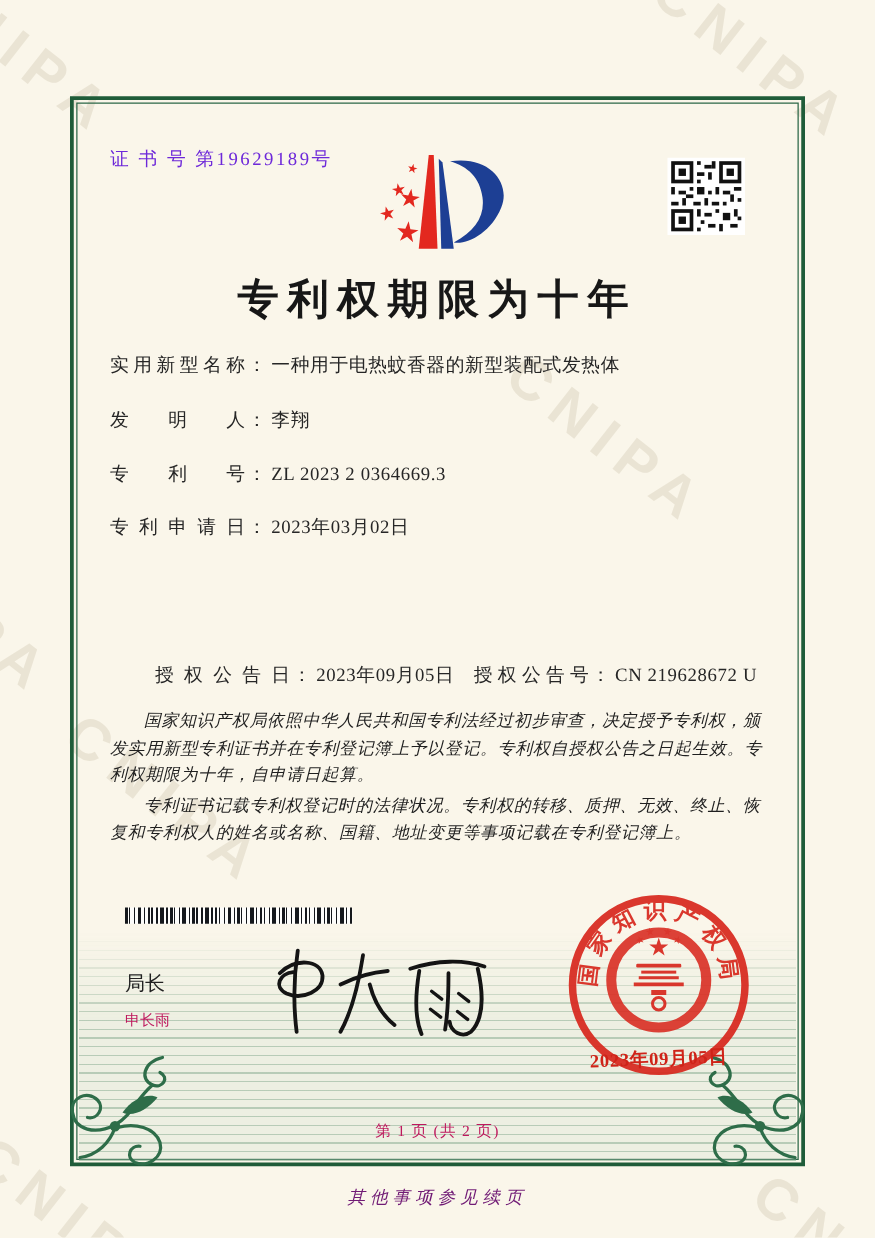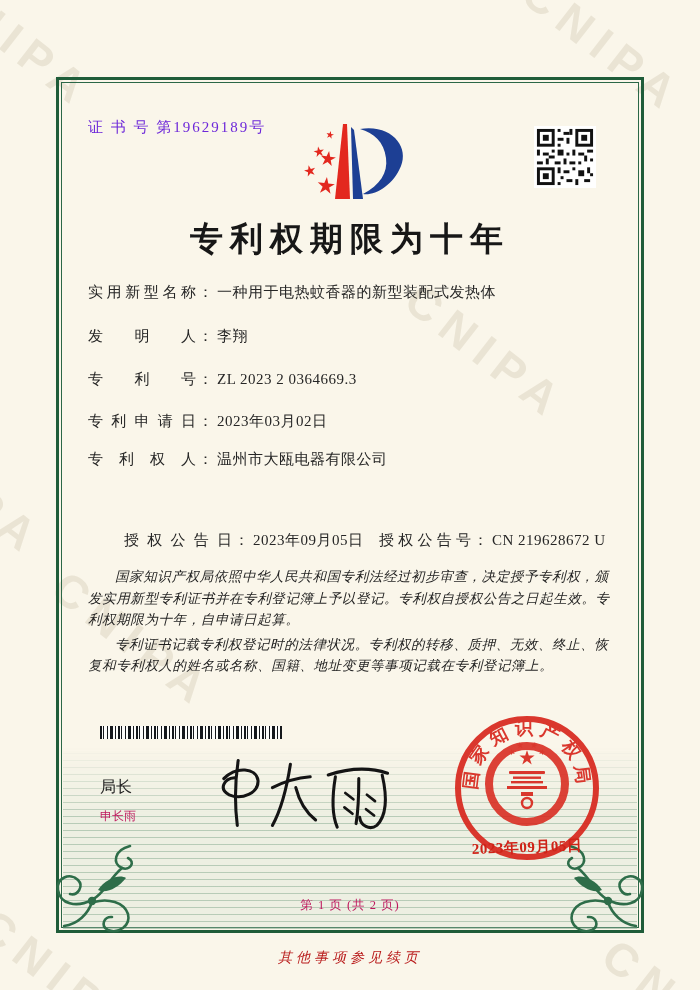--- a/index.html
+++ b/index.html
@@ -63,21 +63,21 @@
 
   .seal{position:absolute;left:452px;top:712px;width:150px;height:150px;z-index:4;
         opacity:0.93;}
   .seal-date{position:absolute;left:452px;top:838px;width:150px;text-align:center;
              font-size:15px;font-weight:bold;color:#cf2318;z-index:5;
              transform:rotate(-2deg);letter-spacing:0.5px;}
 
   .pagenum{position:absolute;left:0;right:0;top:897px;text-align:center;
            font-size:12.5px;color:#be185d;z-index:3;letter-spacing:1px;}
   .footnote{position:absolute;left:0;right:0;top:949px;text-align:center;
-            font-size:14px;font-style:italic;color:#b91c1c;letter-spacing:4px;z-index:3;}
+            font-size:14px;font-style:italic;color:#701a75;letter-spacing:4px;z-index:3;}
 </style>
 </head>
 <body>
 
 <div class="page">
 
   <div class="wm" style="left:-45px;top:-40px;">CNIPA</div>
   <div class="wm" style="left:545px;top:-35px;">CNIPA</div>
   <div class="wm" style="left:428px;top:272px;">CNIPA</div>
   <div class="wm" style="left:-95px;top:408px;">CNIPA</div>
@@ -189,23 +189,20 @@
   </div>
   <div class="frow" style="top:327px;">
     <span class="flabel">发明人</span><span class="fcolon">：</span><span class="fvalue">李翔</span>
   </div>
   <div class="frow" style="top:370px;">
     <span class="flabel">专利号</span><span class="fcolon">：</span><span class="fvalue">ZL 2023 2 0364669.3</span>
   </div>
   <div class="frow" style="top:412px;">
     <span class="flabel">专利申请日</span><span class="fcolon">：</span><span class="fvalue">2023年03月02日</span>
   </div>
-  <div class="frow" style="top:450px;">
-    <span class="flabel">专利权人</span><span class="fcolon">：</span><span class="fvalue">温州市大瓯电器有限公司</span>
-  </div>
   <div class="frow" style="top:531px;margin-left:36px;">
     <span class="flabel">授权公告日</span><span class="fcolon">：</span><span class="fvalue">2023年09月05日</span>
     <span class="group2">
       <span class="flabel2">授权公告号</span><span class="fcolon">：</span><span class="fvalue">CN 219628672 U</span>
     </span>
   </div>
 
   <div class="legal">
     <p>国家知识产权局依照中华人民共和国专利法经过初步审查，决定授予专利权，颁发实用新型专利证书并在专利登记簿上予以登记。专利权自授权公告之日起生效。专利权期限为十年，自申请日起算。</p>
     <p>专利证书记载专利权登记时的法律状况。专利权的转移、质押、无效、终止、恢复和专利权人的姓名或名称、国籍、地址变更等事项记载在专利登记簿上。</p>

